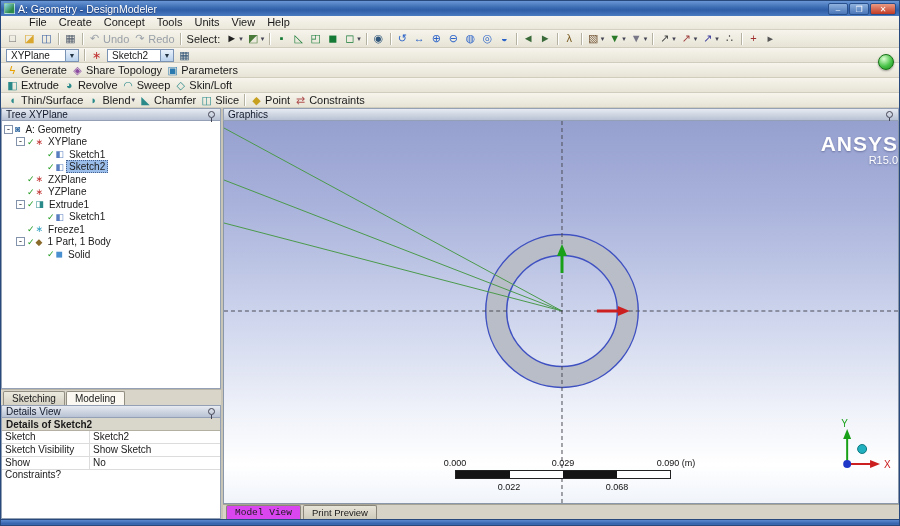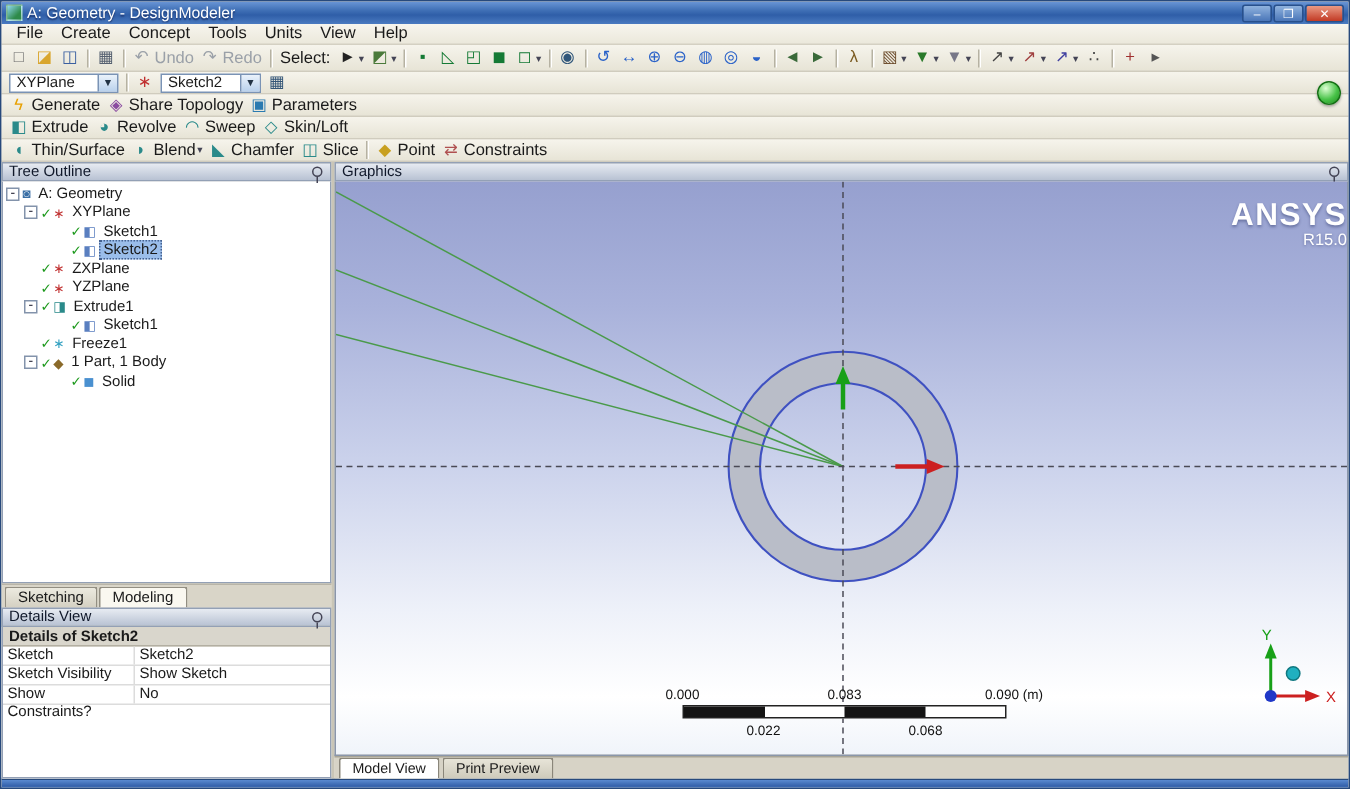--- a/index.html
+++ b/index.html
@@ -12,21 +12,21 @@
     background:linear-gradient(180deg,#6a96d6 0%,#3f6fb5 40%,#2f5ea8 60%,#4a7ac0 100%); color:#fff; }
   .title-icon { width:11px; height:11px; margin-right:3px; flex:none;
     background:linear-gradient(135deg,#8fd8ee 0%,#2e8a4a 70%); border:1px solid rgba(255,255,255,.4); }
   .title-text { flex:1; font-size:10.5px; text-shadow:0 1px 1px rgba(0,0,40,.5); white-space:nowrap; overflow:hidden; }
   .win-btns { display:flex; gap:1px; }
   .win-btn { width:20px; height:12px; text-align:center; line-height:11px; font-size:8px; color:#fff;
     background:linear-gradient(#8fb2de,#4a76b8); border:1px solid #28508c; border-radius:2px; cursor:default; }
   .win-btn.close { background:linear-gradient(#ea9a84,#c23a24); width:26px; }
 
   
-  .menubar { height:14px; display:flex; align-items:center; padding:0 4px;
+  .menubar { height:14px; display:flex; align-items:center; padding:0 22px;
     background:linear-gradient(#f7f5ee,#ebe8db); border-bottom:1px solid #d4d0c2; }
   .menu-item { padding:0 6px; height:13px; line-height:13px; }
 
   
   .toolbar { display:flex; align-items:center; padding:0 3px; white-space:nowrap; overflow:hidden;
     background:linear-gradient(#f6f4ec,#e7e4d6); border-bottom:1px solid #d0ccbe; }
   .tb1 { height:18px; }
   .tbrow { height:15px; }
   .tb-btn { display:inline-flex; align-items:center; height:14px; padding:0 1px; margin:0 1px; border-radius:2px; }
   .tb-glyph { font-size:11px; line-height:13px; width:13px; text-align:center; }
@@ -97,21 +97,21 @@
   .ruler-seg.b { background:#141414; }
   .rlab { position:absolute; transform:translateX(-50%); white-space:nowrap; }
   .rl-t0 { left:231px; top:337px; } .rl-t1 { left:339px; top:337px; } .rl-t2 { left:452px; top:337px; }
   .rl-b0 { left:285px; top:361px; } .rl-b1 { left:393px; top:361px; }
 
   
   .view-tabs { height:15px; flex:none; background:#d7d3c6; display:flex; align-items:flex-end; gap:2px;
     padding:0 3px; border-top:1px solid #a8a496; }
   .vtab { height:14px; line-height:13px; padding:0 8px; font-size:9.5px; border:1px solid #8a867a; border-bottom:none;
     border-radius:2px 2px 0 0; background:linear-gradient(#e7e4d8,#cecabb); }
-  .vtab.active { background:#ffffff; }
+  .vtab.active { background:#d946ef;font-family:Liberation Mono, monospace; }
 
   
   .statusbar { height:8px; background:linear-gradient(180deg,#5a8ad0,#3663ac 55%,#4a7ac0); border-top:1px solid #27497c; }
 
   .green-orb { position:absolute; right:5px; top:53px; width:16px; height:16px; border-radius:50%; z-index:40;
     background:radial-gradient(circle at 35% 28%,#dcffd2,#49c349 55%,#1d8a1d); border:1px solid #157015;
     box-shadow:0 1px 2px rgba(0,0,0,.35); }
 </style>
 </head>
 <body>
@@ -456,21 +456,21 @@
         <span class="tb-text">Constraints</span>
 
       </span>
 
     </div>
 
   <div class="main">
 
     <div class="left">
       <div class="panel-header">
-        <span class="ph-title">Tree Outline</span>
+        <span class="ph-title">Tree XYPlane</span>
         <span class="pin"></span>
       </div>
 
       <div class="tree">
 
           <div class="tree-row" style="padding-left: 2px;">
             <span class="expander">-</span>
 
             <span class="tree-ico" style="color: rgb(58, 111, 165);">◙</span>
             <span class="tree-label">A: Geometry</span>
@@ -617,21 +617,21 @@
           </g>
         </svg>
 
         <div class="ansys-logo">
           <div class="ansys-name">ANSYS</div>
           <div class="ansys-ver">R15.0</div>
         </div>
 
         <div class="ruler">
           <span class="rlab rl-t0">0.000</span>
-          <span class="rlab rl-t1">0.083</span>
+          <span class="rlab rl-t1">0.029</span>
           <span class="rlab rl-t2">0.090 (m)</span>
           <div class="ruler-bar">
             <span class="ruler-seg b"></span>
               <span class="ruler-seg"></span>
               <span class="ruler-seg b"></span>
               <span class="ruler-seg"></span>
           </div>
           <span class="rlab rl-b0">0.022</span>
           <span class="rlab rl-b1">0.068</span>
         </div>

